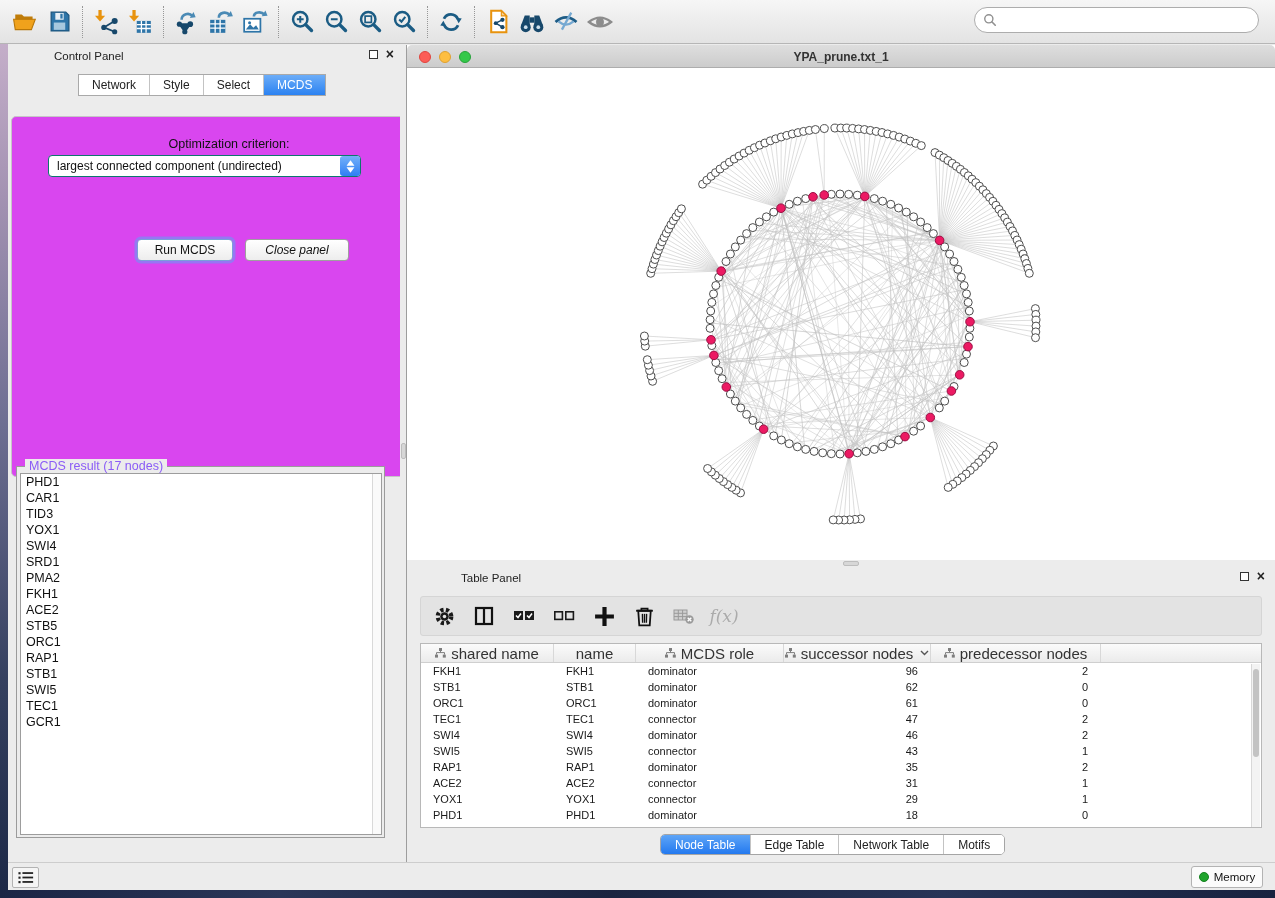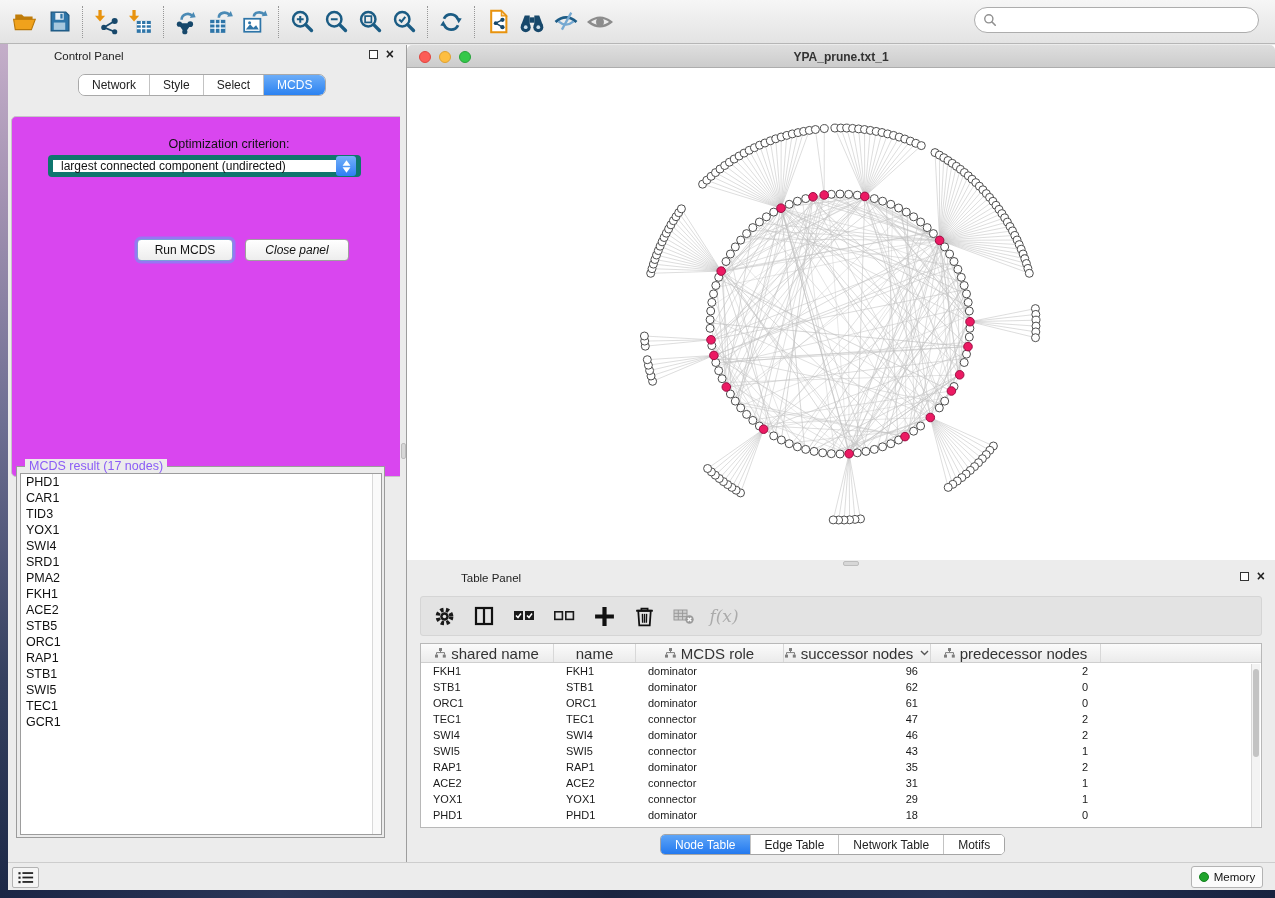--- a/index.html
+++ b/index.html
@@ -25,29 +25,29 @@
   .search-box input { border:none; outline:none; flex:1; font:12px "Liberation Sans",sans-serif; background:transparent; margin-left:5px; }
 
   
   .control-panel { position:absolute; left:8px; top:45px; width:392px; height:817px; background:#ececec; }
   .panel-titlebar { position:relative; height:24px; }
   .panel-title { position:absolute; left:6px; top:5px; font-size:11.5px; color:#222;margin-left:40px; }
   .win-btns { position:absolute; right:6px; top:4px; display:flex; gap:8px; align-items:center; }
   .float-btn { width:9px; height:9px; border:1.5px solid #333; display:inline-block; background:#fff; }
   .close-btn { font-size:14px; font-weight:bold; color:#222; line-height:10px; cursor:default; }
 
-  .cp-tabs { position:absolute; left:70px; top:29px; display:flex; border:1px solid #a9a9a9; border-radius:7px; overflow:hidden; background:#fff; height:22px; }
+  .cp-tabs { position:absolute; left:70px; top:29px; display:flex; border:1px solid #a9a9a9; border-radius:0; overflow:hidden; background:#fff; height:22px; }
   .cp-tab { font-size:12px; color:#222; padding:3px 13px 0 13px; border-right:1px solid #c3c3c3; background:#fff; text-align:center; }
   .cp-tab:last-child { border-right:none; }
   .cp-tab.active { background:linear-gradient(#6cadf8,#2b82f1); color:#fff; }
 
   .cp-box { position:absolute; left:3px; top:71px; width:436px; height:361px; background:#d946ef;
     border:1px solid #c6c6c6; border-radius:5px; }
   .opt-label { position:absolute; left:0; right:0; top:20px; text-align:center; font-size:12.5px; color:#111; }
-  .opt-select { position:absolute; left:36px; top:38px; width:313px; height:22px; background:#fff; border:5px solid #0f766e;
+  .opt-select { position:absolute; left:36px; top:38px; width:313px; height:22px; background:#fff; border:1px solid #0f766e;
     border-radius:4px; display:flex; align-items:center; }
   .opt-select .sel-text { flex:1; font-size:12px; color:#111; padding-left:8px; white-space:nowrap; }
   .spinner { width:20px; height:20px; margin-right:0px; border-radius:3px; background:linear-gradient(#74b1f9,#2e7ef4);
     display:flex; flex-direction:column; align-items:center; justify-content:center; gap:1px; }
   .spinner svg { display:block; }
   .btn { position:absolute; height:22px; background:linear-gradient(#ffffff,#ededed); border:1px solid #9f9f9f;
     border-radius:4px; font-size:12px; color:#111; display:flex; align-items:center; justify-content:center;margin-left:39px; }
   .btn-run { left:86px; top:122px; width:96px; border-color:#7aa0d8; box-shadow:0 0 0 2.5px rgba(96,158,248,.55); }
   .btn-closepanel { left:194px; top:122px; width:104px;font-style:italic; }
 

